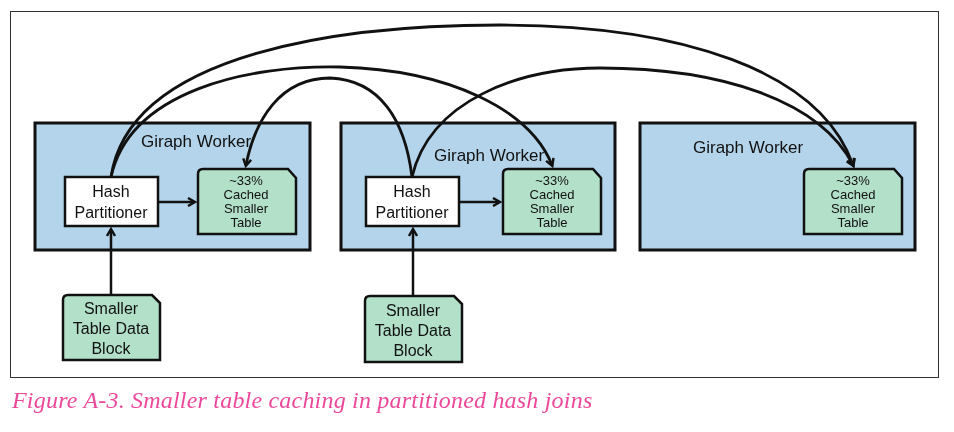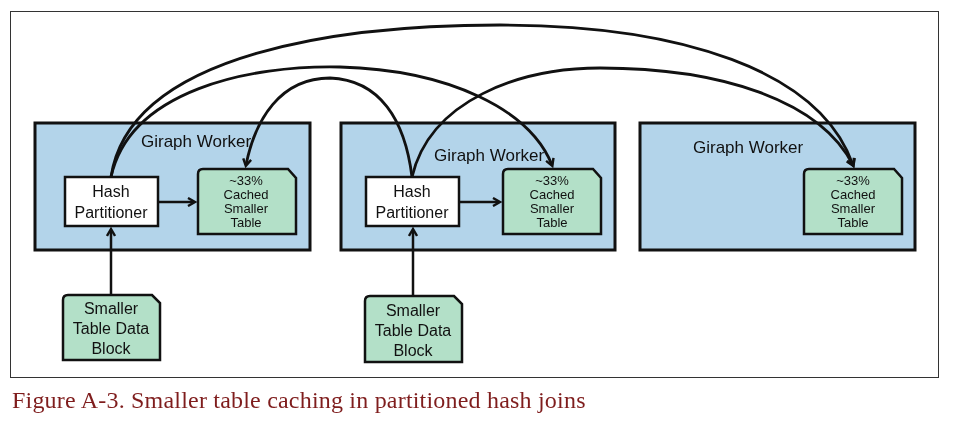--- a/index.html
+++ b/index.html
@@ -5,22 +5,22 @@
     html, body { margin: 0; padding: 0; background: #ffffff; }
     body { width: 954px; height: 432px; position: relative; overflow: hidden; }
     .frame {
       position: absolute; left: 10px; top: 11px; width: 929px; height: 367px;
       border: 1px solid #333; box-sizing: border-box;
     }
     svg { position: absolute; left: 0; top: 0; }
     .lbl { font-family: "Liberation Sans", sans-serif; fill: #111; }
     .caption {
       position: absolute; left: 12px; top: 387px;
-      font-family: "Liberation Serif", serif; 
-      font-size: 24px; color: #7f1d1d; letter-spacing: 0.2px; text-align: center;
+      font-family: "Liberation Serif", serif; font-style: italic;
+      font-size: 24px; color: #ec4899; letter-spacing: 0.2px; text-align: center;
     }
   </style>
 </head>
 <body>
 
 <div class="frame"></div>
 
 <svg width="954" height="432" viewBox="0 0 954 432">
   <defs>
     <marker id="arr" markerWidth="10" markerHeight="10" refX="7" refY="5" orient="auto" markerUnits="userSpaceOnUse">

